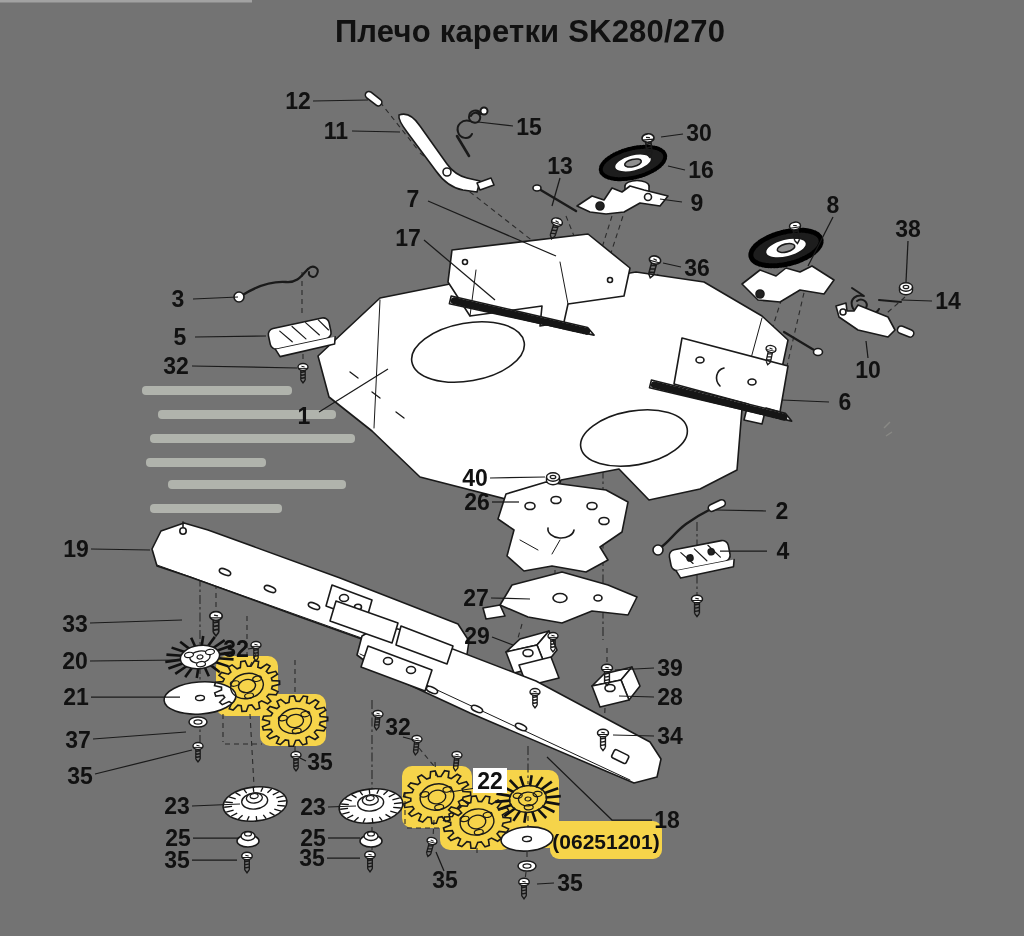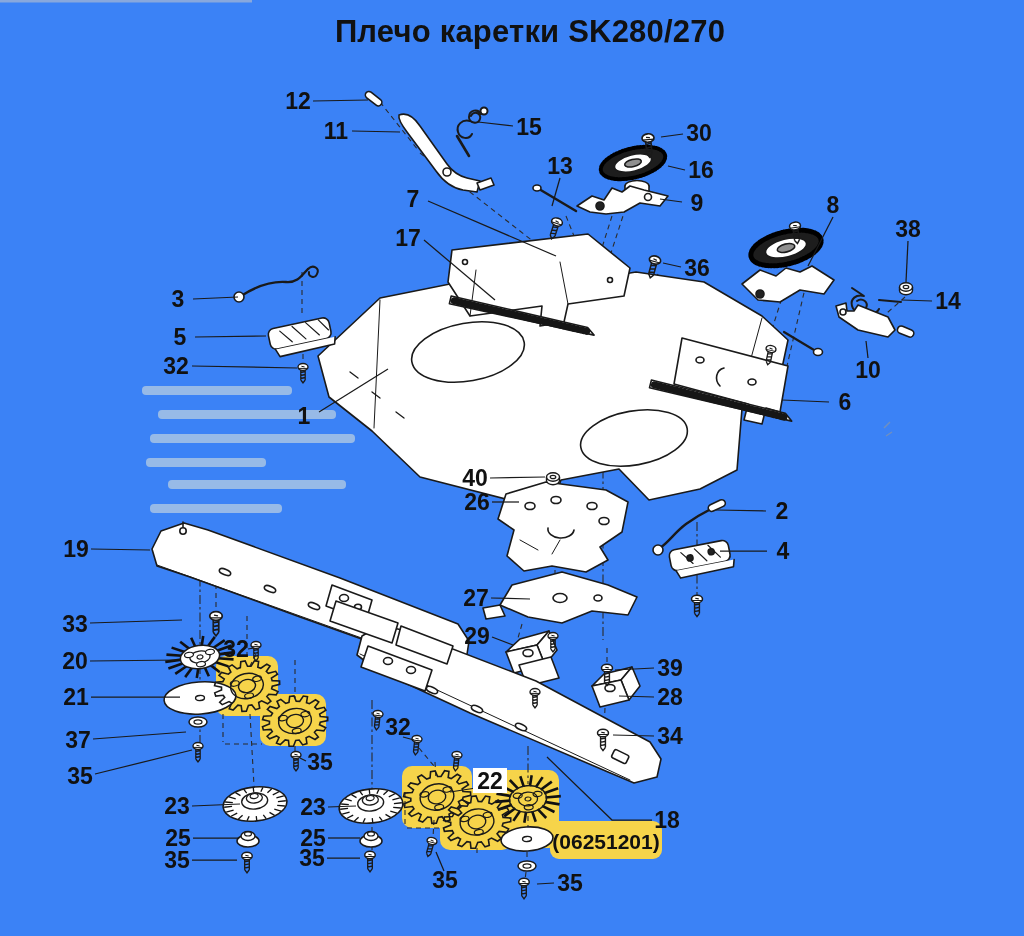--- a/index.html
+++ b/index.html
@@ -1,16 +1,16 @@
 <!DOCTYPE html>
 <html><head>
 <meta charset="utf-8">
 <style>
   html,body{margin:0;padding:0;background:#fff;}
-  .page{position:relative;width:1024px;height:936px;background:#3b82f6;overflow:hidden;
+  .page{position:relative;width:1024px;height:936px;background:#737373;overflow:hidden;
         font-family:"Liberation Sans",sans-serif;}
   .title{position:absolute;top:14px;left:0;width:100%;text-align:center;
          font-size:31px;font-weight:bold;color:#111;letter-spacing:0.2px;
          transform:translateX(18px);}
   svg{position:absolute;top:0;left:0;}
   .callout{font-size:23px;font-weight:600;fill:#111;}
   .codelabel{font-size:21px;font-weight:bold;fill:#111;}
   .dash line{stroke:#2b2b2b;stroke-width:1.1;stroke-dasharray:5 4;}
   .dashdot line{stroke:#2b2b2b;stroke-width:1.1;stroke-dasharray:9 3 2.5 3;}
 </style>

